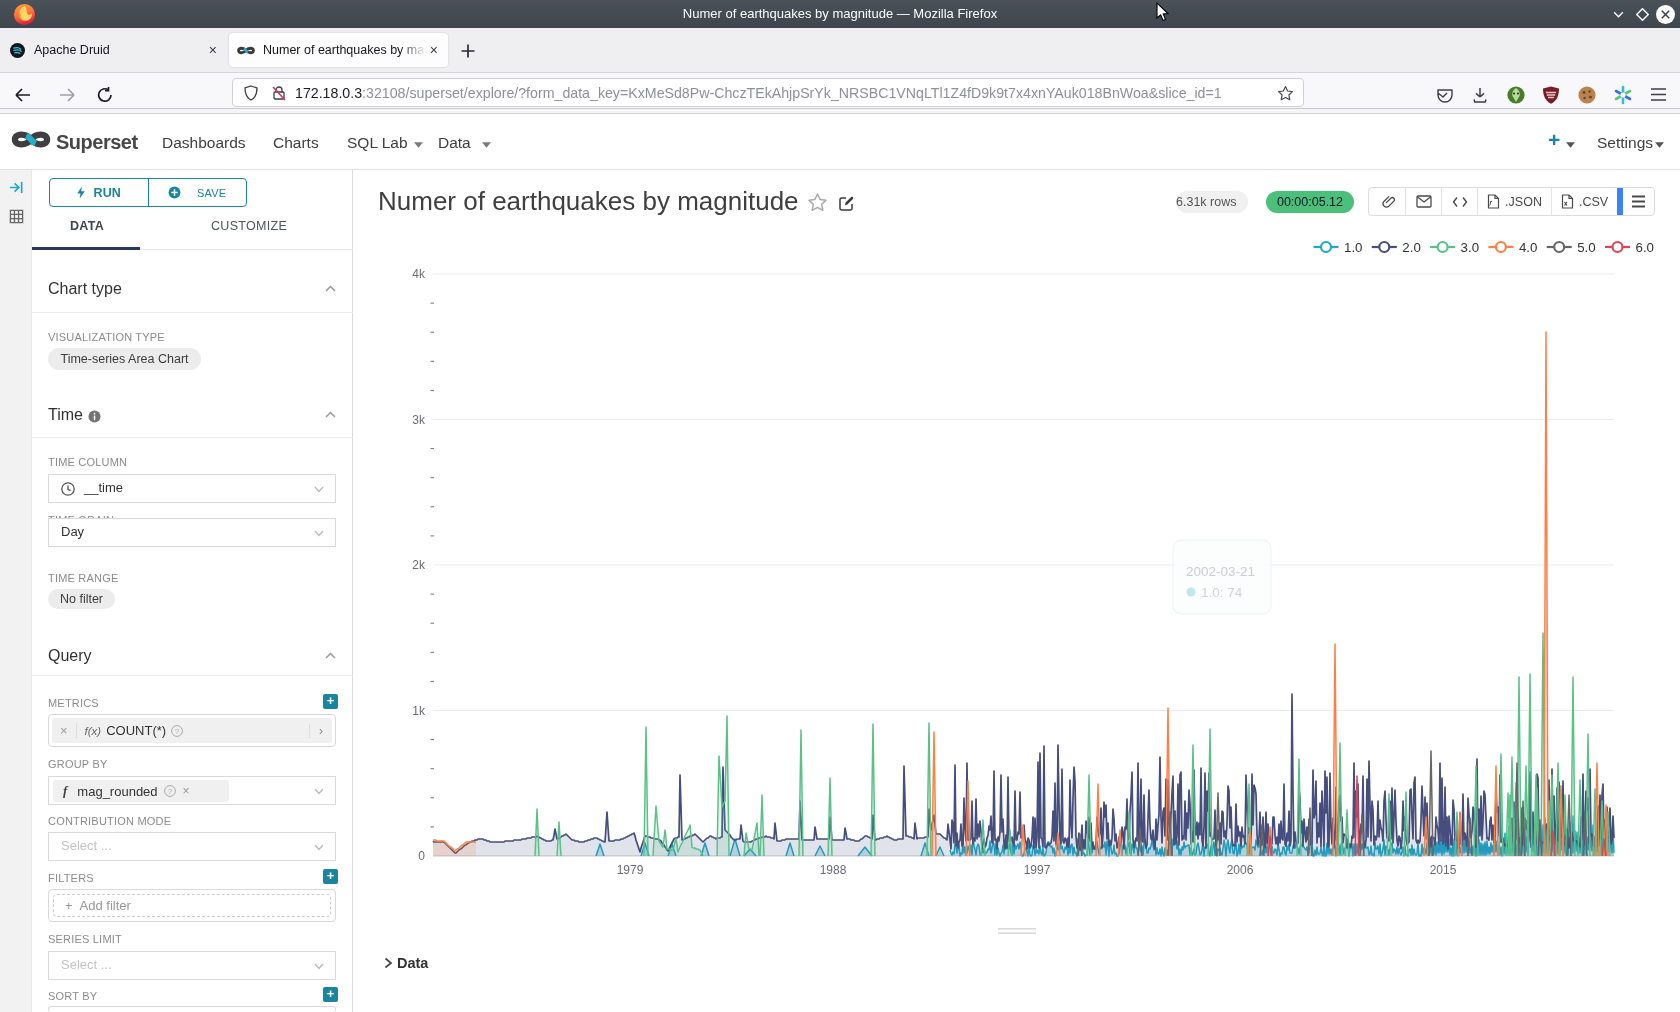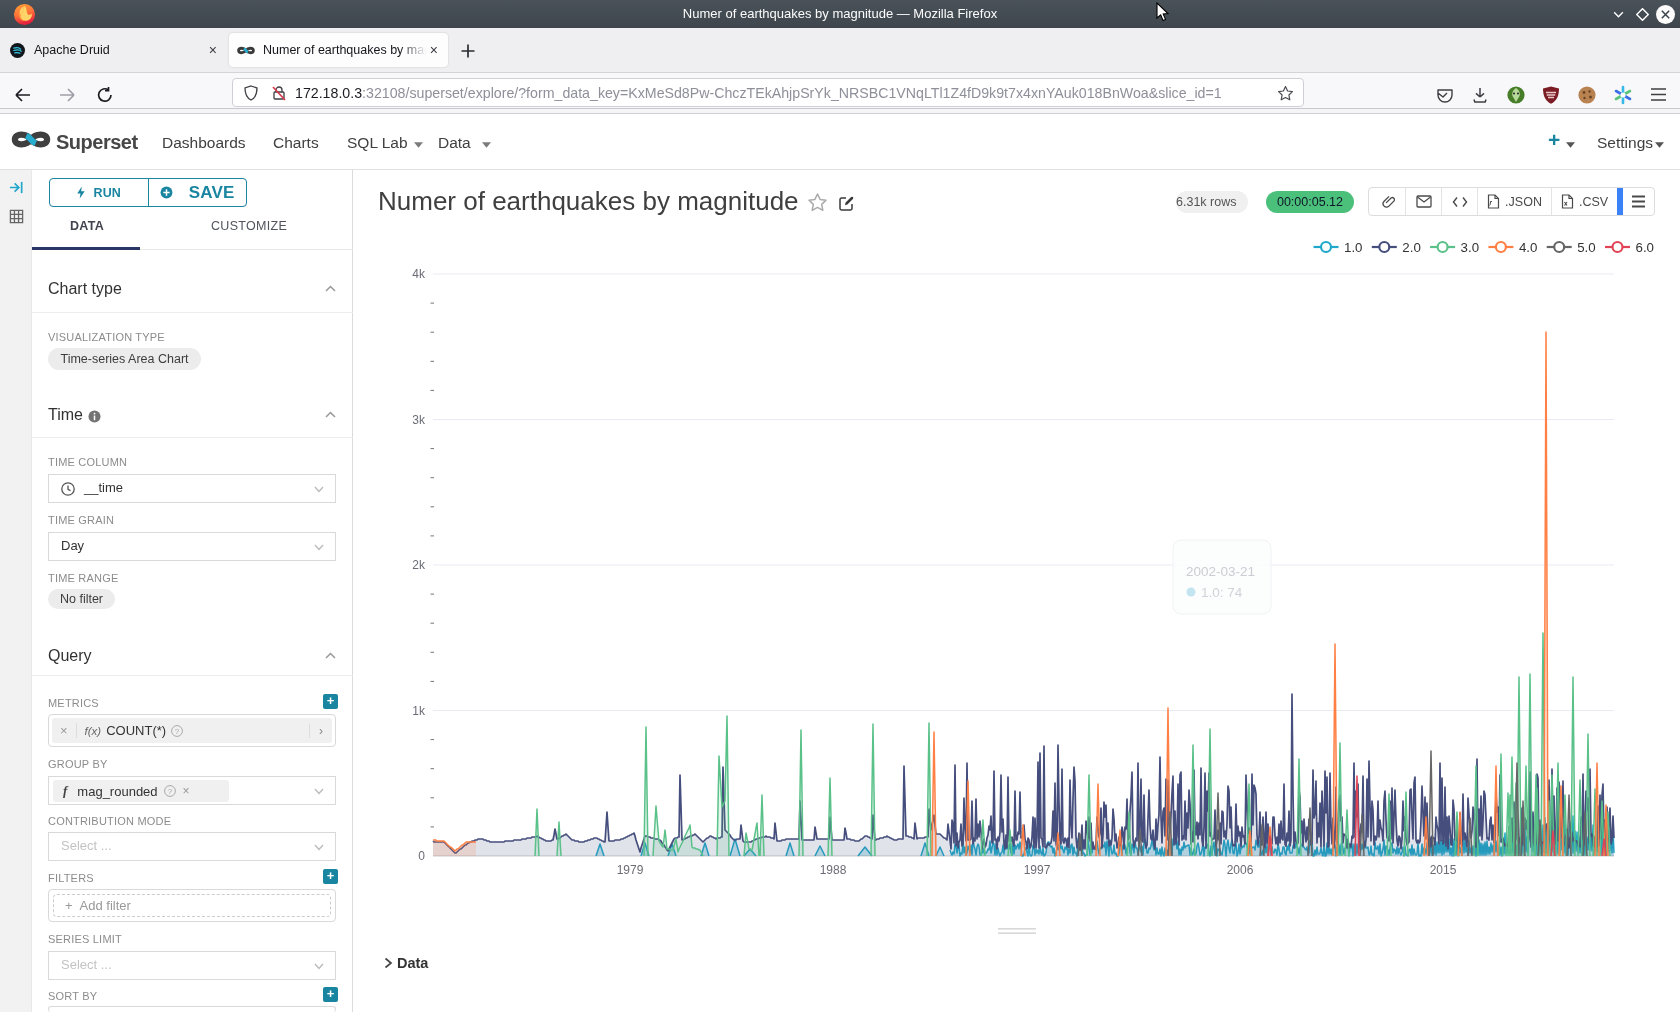--- a/index.html
+++ b/index.html
@@ -187,21 +187,21 @@
         <svg width="10" height="13" viewBox="0 0 10 14">
             <path d="M5.8 0.5 L1 8 H4.4 L3.6 13.5 L9 5.6 H5.2 Z" fill="#1985a0"></path>
           </svg>
         <span style="font-size:12.5px;font-weight:bold;color:#1985a0;margin-left:7px;letter-spacing:.2px">RUN</span>
       </div>
       <div style="flex:1;display:flex;align-items:center;justify-content:center">
         <svg width="13" height="13" viewBox="0 0 14 14">
             <circle cx="7" cy="7" r="6.4" fill="#1985a0"></circle>
             <path d="M7 3.6 V10.4 M3.6 7 H10.4" stroke="#fff" stroke-width="1.6"></path>
           </svg>
-        <span style="font-size:17px;font-weight:bold;color:#1985a0;margin-left:16px;letter-spacing:.2px">SAVE</span>
+        <span style="font-size:11px;font-weight:normal;color:#1985a0;margin-left:16px;letter-spacing:.2px">SAVE</span>
       </div>
     </div>
     <span class="abs" style="left:38px;top:49px;font-size:12.5px;color:#41434e;font-weight:bold;letter-spacing:.3px">DATA</span>
     <span class="abs" style="left:179px;top:49px;font-size:12.5px;color:#51535e;letter-spacing:.3px">CUSTOMIZE</span>
     <div class="abs" style="left:0;top:79px;width:321px;height:1px;background:#e8e8e8"></div>
     <div class="abs" style="left:0;top:77px;width:108px;height:3px;background:#2a3664"></div>
 
     <span class="hdr" style="left:16px;top:110px">Chart type</span>
     <svg class="abs caret-up" style="left:293px;top:115px" width="11" height="7" viewBox="0 0 11 7">
         <path d="M1 6 L5.5 1.5 L10 6"></path>
@@ -225,21 +225,21 @@
       <svg class="abs" style="left:12px;top:7px" width="14" height="14" viewBox="0 0 14 14">
           <circle cx="7" cy="7" r="6.2" stroke="#555" stroke-width="1.3" fill="none"></circle>
           <path d="M7 3.5 V7.3 L9.5 8.6" stroke="#555" stroke-width="1.3" fill="none"></path>
         </svg>
       <span class="txt" style="left:35px">__time</span>
       <svg class="chev" viewBox="0 0 10 10">
           <path d="M1 3 L5 7.4 L9 3" stroke="#bbb" stroke-width="1.4" fill="none"></path>
         </svg>
     </div>
     <span class="lbl" style="left:16px;top:344px">TIME GRAIN</span>
-    <div class="sel" style="top:362px">
+    <div class="sel" style="top:348px">
       <span class="txt">Day</span>
       <svg class="chev" viewBox="0 0 10 10">
           <path d="M1 3 L5 7.4 L9 3" stroke="#bbb" stroke-width="1.4" fill="none"></path>
         </svg>
     </div>
     <span class="lbl" style="left:16px;top:402px">TIME RANGE</span>
     <div class="pill" style="left:16px;top:419px;width:67px;height:20px;line-height:20px;text-align:center">No filter</div>
 
     <span class="hdr" style="left:16px;top:477px">Query</span>
     <svg class="abs caret-up" style="left:293px;top:482px" width="11" height="7" viewBox="0 0 11 7">

